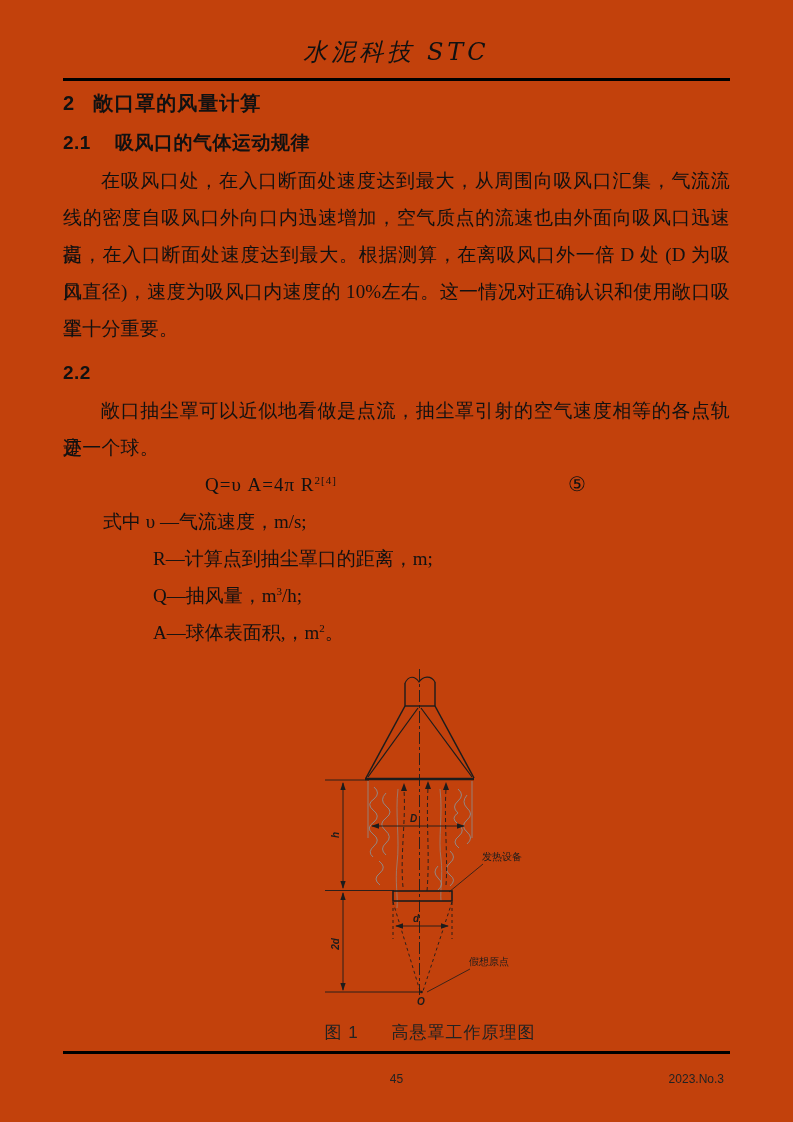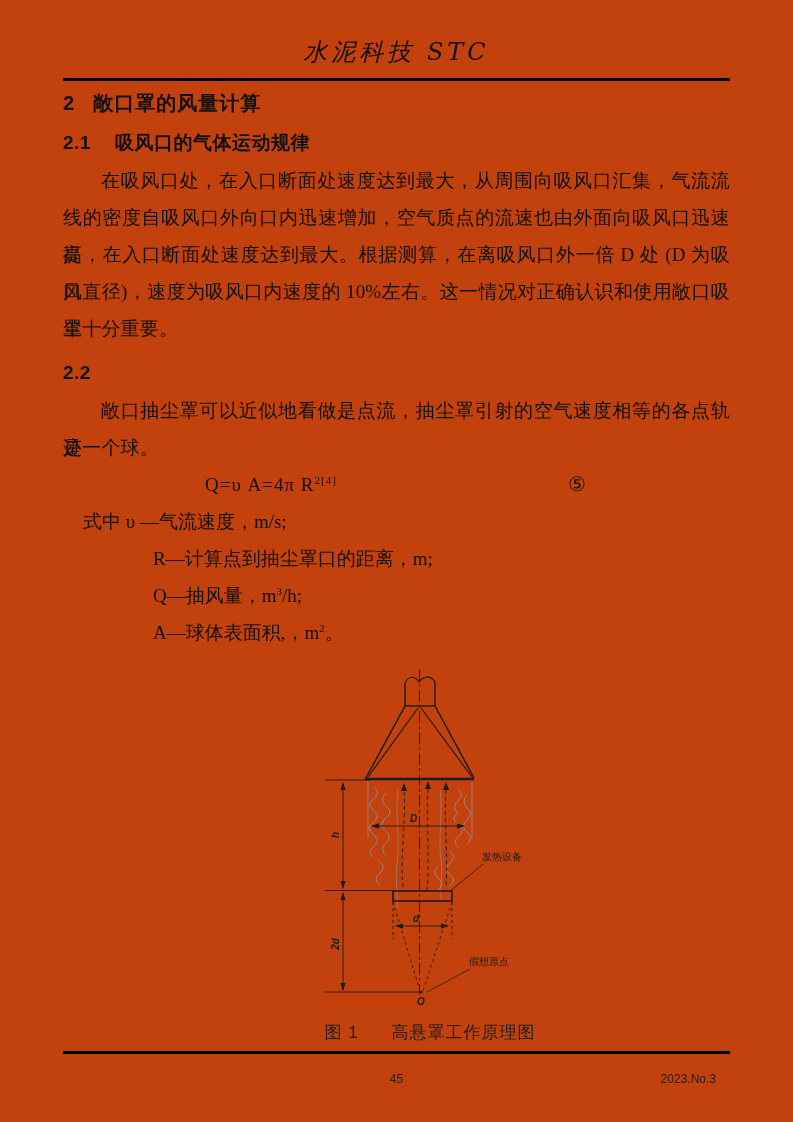--- a/index.html
+++ b/index.html
@@ -33,37 +33,37 @@
   .line.fill { text-align-last:justify; }
   .line.indent { text-indent:38px; }
 
   .formula-row { position:relative; height:37px; line-height:37px; font-size:19px; }
   .formula-body { margin-left:142px; letter-spacing:1px; }
   .formula-row sup, .defs sup { font-size:11px; line-height:0; }
   .formula-num { position:absolute; left:505px; top:0; font-size:20px; }
 
   .defs { font-size:19px; }
   .def-line { height:37px; line-height:37px; }
-  .def-intro { margin-left:20px; }
+  .def-intro { margin-left:40px; }
   .def-item  { margin-left:90px; }
 
   .figure { margin-top:10px; margin-left:227px; width:280px; }
   .diagram { display:block; }
   .caption {
     margin-top:10px; display:flex; justify-content:center; gap:33px;
     font-family:"Liberation Sans","DejaVu Sans",sans-serif;
     font-size:17px; letter-spacing:1px; color:#222;
   }
 
   .footer { position:absolute; left:63px; right:63px; top:1051px; }
   .footer-rule { border-top:3px solid #000; }
   .footer-row { position:relative; height:20px; margin-top:18px;
     font-family:"Liberation Sans","DejaVu Sans",sans-serif; font-size:12px; color:#222; }
   .page-num { position:absolute; left:0; right:0; text-align:center; }
-  .issue { position:absolute; right:14px; top:0; }
+  .issue { position:absolute; right:6px; top:0; }
 
   svg .ink  { stroke:#1c1c1c; fill:none; }
   svg .soft { stroke:#8f8f8f; fill:none; }
   svg text { fill:#1c1c1c; font-family:"Liberation Sans","DejaVu Sans",sans-serif; }
   .dimlbl { font-size:10px; font-style:italic; font-weight:bold; }
   .cjklbl { font-size:10px; }
 </style>
 </head>
 <body>
 

